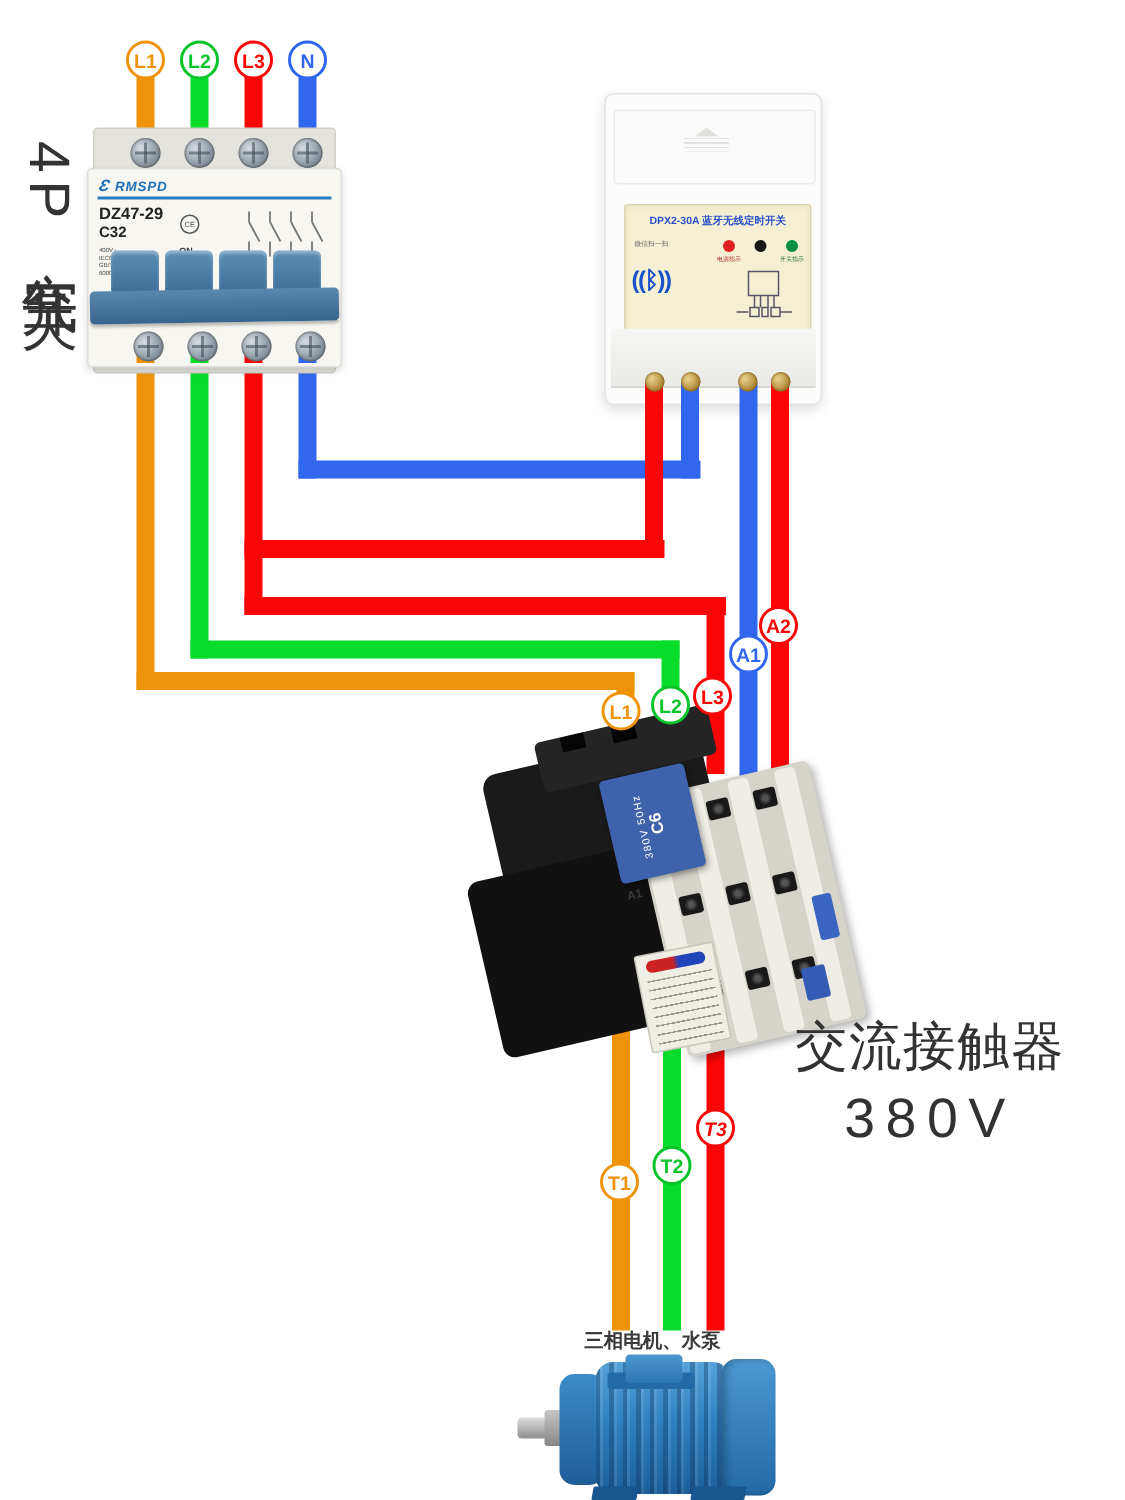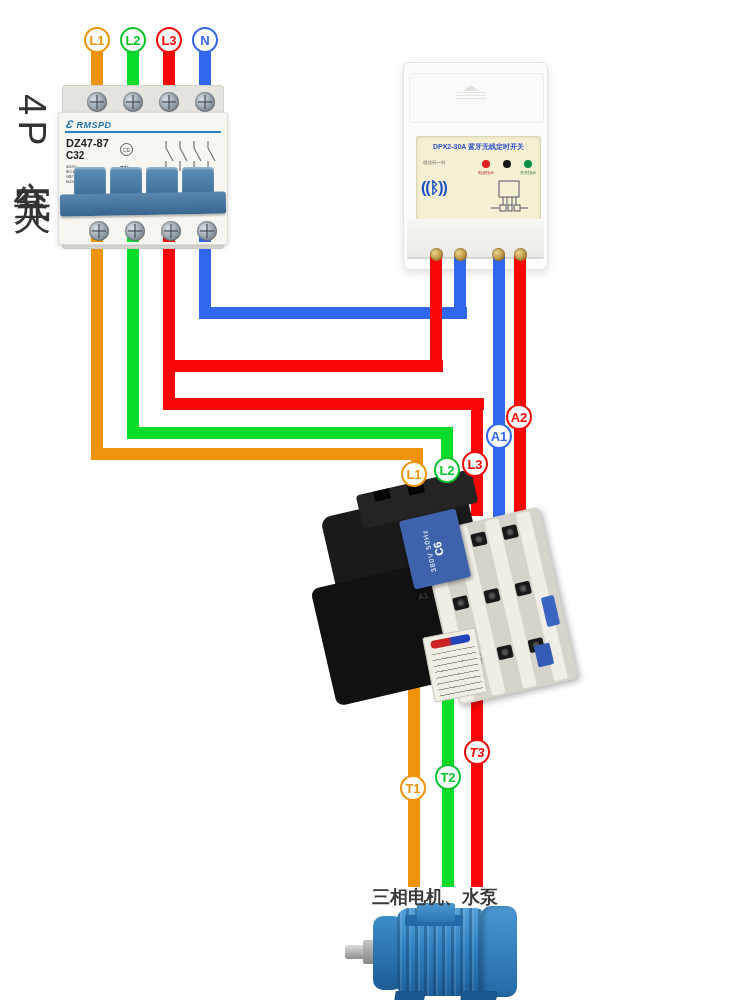--- a/index.html
+++ b/index.html
@@ -24,21 +24,21 @@
 
   
   .title{position:absolute;left:310px;top:16px;width:340px;text-align:center;
          font-size:30px;font-weight:500;letter-spacing:2px;color:#3b3b3b;z-index:7;}
   .side-label{position:absolute;left:6px;top:94px;writing-mode:vertical-rl;text-orientation:mixed;
          font-size:38px;color:#333;letter-spacing:5px;z-index:7;}
   .ct-caption{position:absolute;left:500px;top:674px;width:240px;text-align:center;color:#323232;z-index:7;}
   .ct-caption .l1{font-size:35px;letter-spacing:1px;}
   .ct-caption .l2{font-size:37px;letter-spacing:7px;margin-top:4px;}
   .motor-caption{position:absolute;left:370px;top:885px;width:130px;text-align:center;
-         font-size:18px;font-weight:bold;color:#3a3a3a;z-index:7;}
+         font-size:13px;font-weight:bold;color:#3a3a3a;z-index:7;}
 
   
   .breaker{position:absolute;left:58px;top:85px;width:170px;height:160px;z-index:3;}
   .bk-strip{position:absolute;left:4px;width:162px;height:32px;background:#e4e3dd;
             border:1px solid #d2d1ca;border-radius:3px;box-sizing:border-box;}
   .bk-body{position:absolute;left:0;top:27px;width:170px;height:133px;background:#f7f6f0;
            border:1px solid #ddd;border-radius:3px;box-shadow:0 2px 5px rgba(0,0,0,.15);box-sizing:border-box;}
   .screw{position:absolute;width:20px;height:20px;border-radius:50%;
          background:radial-gradient(circle at 35% 35%,#d7dde2,#8b97a1 60%,#5f6a73);
          box-shadow:inset 0 0 2px #333;z-index:5;}
@@ -178,21 +178,21 @@
     <div class="bk-wiresq c-o" style="left:33px;"></div>
     <div class="bk-wiresq c-g" style="left:69px;"></div>
     <div class="bk-wiresq c-r" style="left:105px;"></div>
     <div class="bk-wiresq c-b" style="left:141px;"></div>
     <div class="screw" style="left:31px;top:136px;"></div>
     <div class="screw" style="left:67px;top:136px;"></div>
     <div class="screw" style="left:103px;top:136px;"></div>
     <div class="screw" style="left:139px;top:136px;"></div>
     <div class="bk-brand"><span class="logo">Ɛ</span>&nbsp;<span>RMSPD</span></div>
     <div class="bk-line"></div>
-    <div class="bk-model">DZ47-87</div>
+    <div class="bk-model">DZ47-29</div>
     <div class="bk-rating">C32</div>
     <div class="bk-ce">CE</div>
     <div class="bk-specs">
       <div>400V~</div>
       <div>IEC60898-1</div>
       <div>GB/T10963.1</div>
       <div>6000A</div>
     </div>
     <div class="bk-onoff">
       <div>ON</div>
@@ -316,20 +316,24 @@
   <div class="lbl lb-o" style="left:400px;top:775px;">
       <span>T1</span>
     </div>
   <div class="lbl lb-g" style="left:435px;top:764px;">
       <span>T2</span>
     </div>
   <div class="lbl lb-r" style="left:464px;top:739px;font-style:italic;">
       <span>T3</span>
     </div>
 
+  <div class="ct-caption">
+    <div class="l1">交流接触器</div>
+    <div class="l2">380V</div>
+  </div>
   <div class="motor-caption">三相电机、水泵</div>
 
   <div class="motor">
     <div class="mt-shaft"></div>
     <div class="mt-collar"></div>
     <div class="mt-rear"></div>
     <div class="mt-body"></div>
     <div class="mt-fins"></div>
     <div class="mt-boxbase"></div>
     <div class="mt-box"></div>

